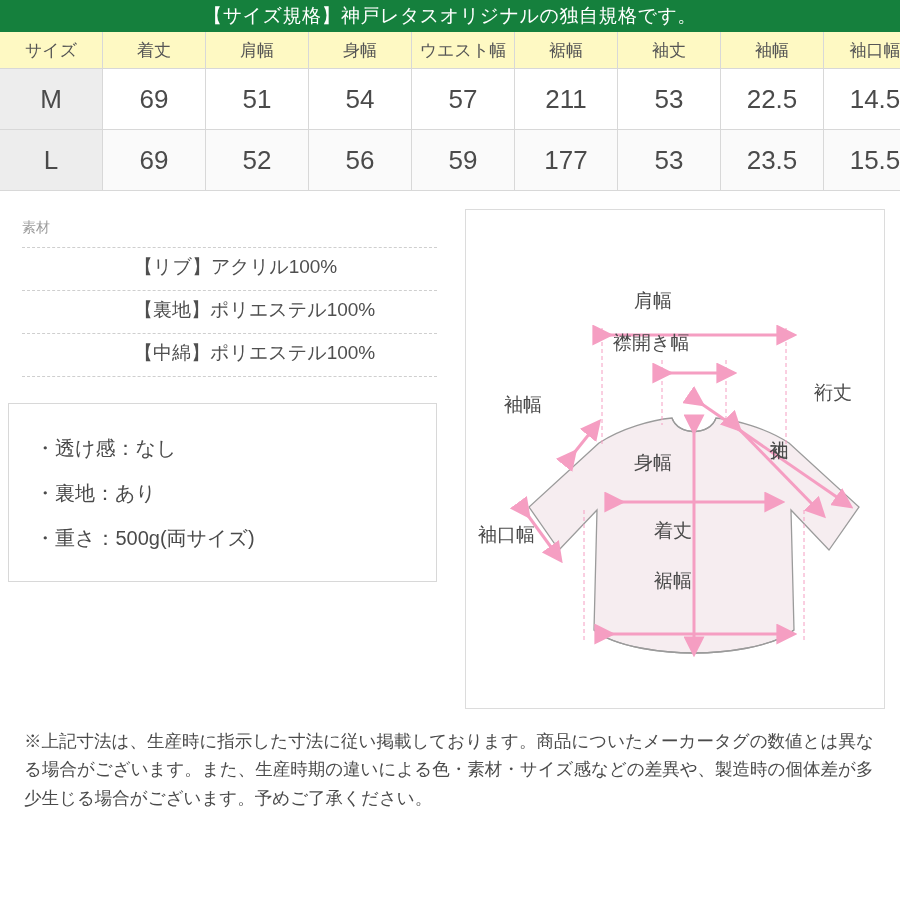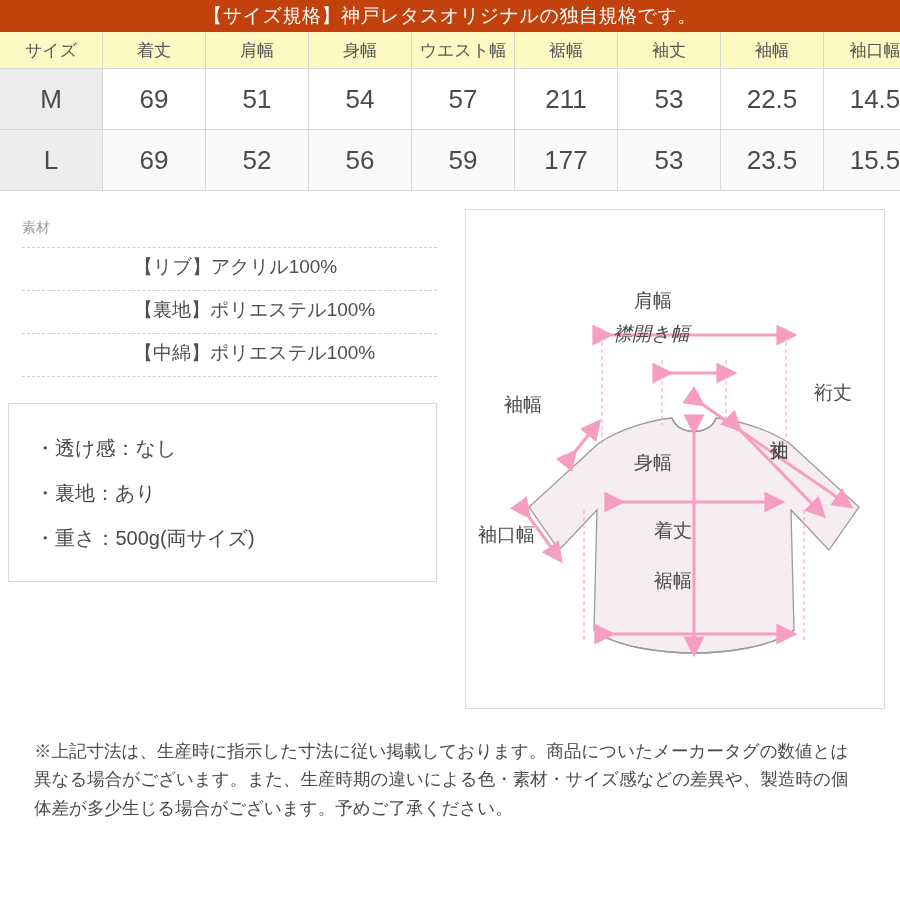--- a/index.html
+++ b/index.html
@@ -16,21 +16,21 @@
   }
   .page {
     position: relative;
     width: 900px;
     height: 900px;
   }
 
   
   .header {
     height: 32px;
-    background: #c2410c;
+    background: #15803d;
     color: #ffffff;
     display: flex;
     align-items: center;
     justify-content: center;
     font-size: 19px;
     letter-spacing: .5px;
   }
 
   
   table.size-table {
@@ -156,21 +156,21 @@
   }
 
   
   .notes {
     padding: 14px 22px 0 20px;
     font-size: 17.5px;
     line-height: 1.62;
     color: #4a4a4a;
   }
   .notes p {
-    margin: 14px;
+    margin: 4px;
   }
   .notes .note-main {
     text-indent: 0;
   }
   .unit-note {
     padding: 16px 22px 0 20px;
     font-size: 17.5px;
     color: #4a4a4a;
   }
 </style>
@@ -307,21 +307,21 @@
 
             <line x1="58" y1="300" x2="90" y2="344"></line>
 
             <line x1="228" y1="214" x2="228" y2="436"></line>
 
             <line x1="138" y1="424" x2="320" y2="424"></line>
           </g>
         </svg>
 
         <span class="diag-label" style="left:168px; top:78px;">肩幅</span>
-        <span class="diag-label" style="left:147px; top:111px;font-style:italic;">襟開き幅</span>
+        <span class="diag-label" style="left:147px; top:120px;">襟開き幅</span>
         <span class="diag-label" style="left:38px;  top:182px;">袖幅</span>
         <span class="diag-label" style="left:168px; top:240px;">身幅</span>
         <span class="diag-label" style="left:348px; top:170px;">裄丈</span>
         <span class="diag-label vert" style="left:300px; top:215px;">袖丈</span>
         <span class="diag-label" style="left:12px;  top:312px;">袖口幅</span>
         <span class="diag-label" style="left:188px; top:308px;">着丈</span>
         <span class="diag-label" style="left:188px; top:358px;">裾幅</span>
       </div>
     </div>
   </div>

